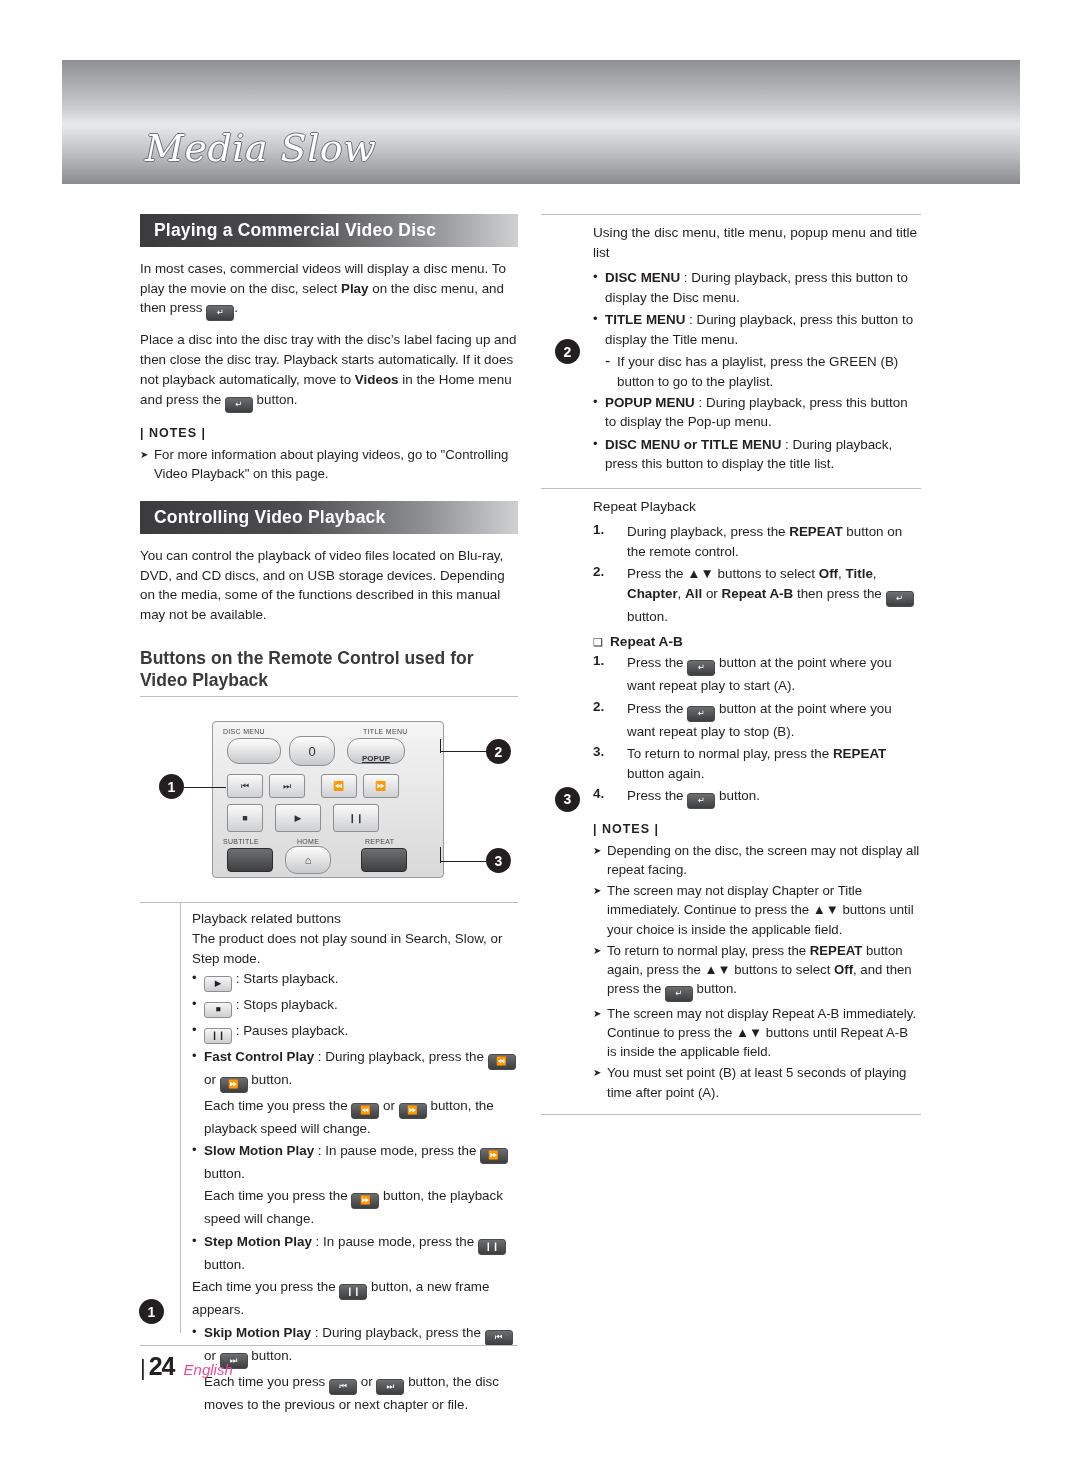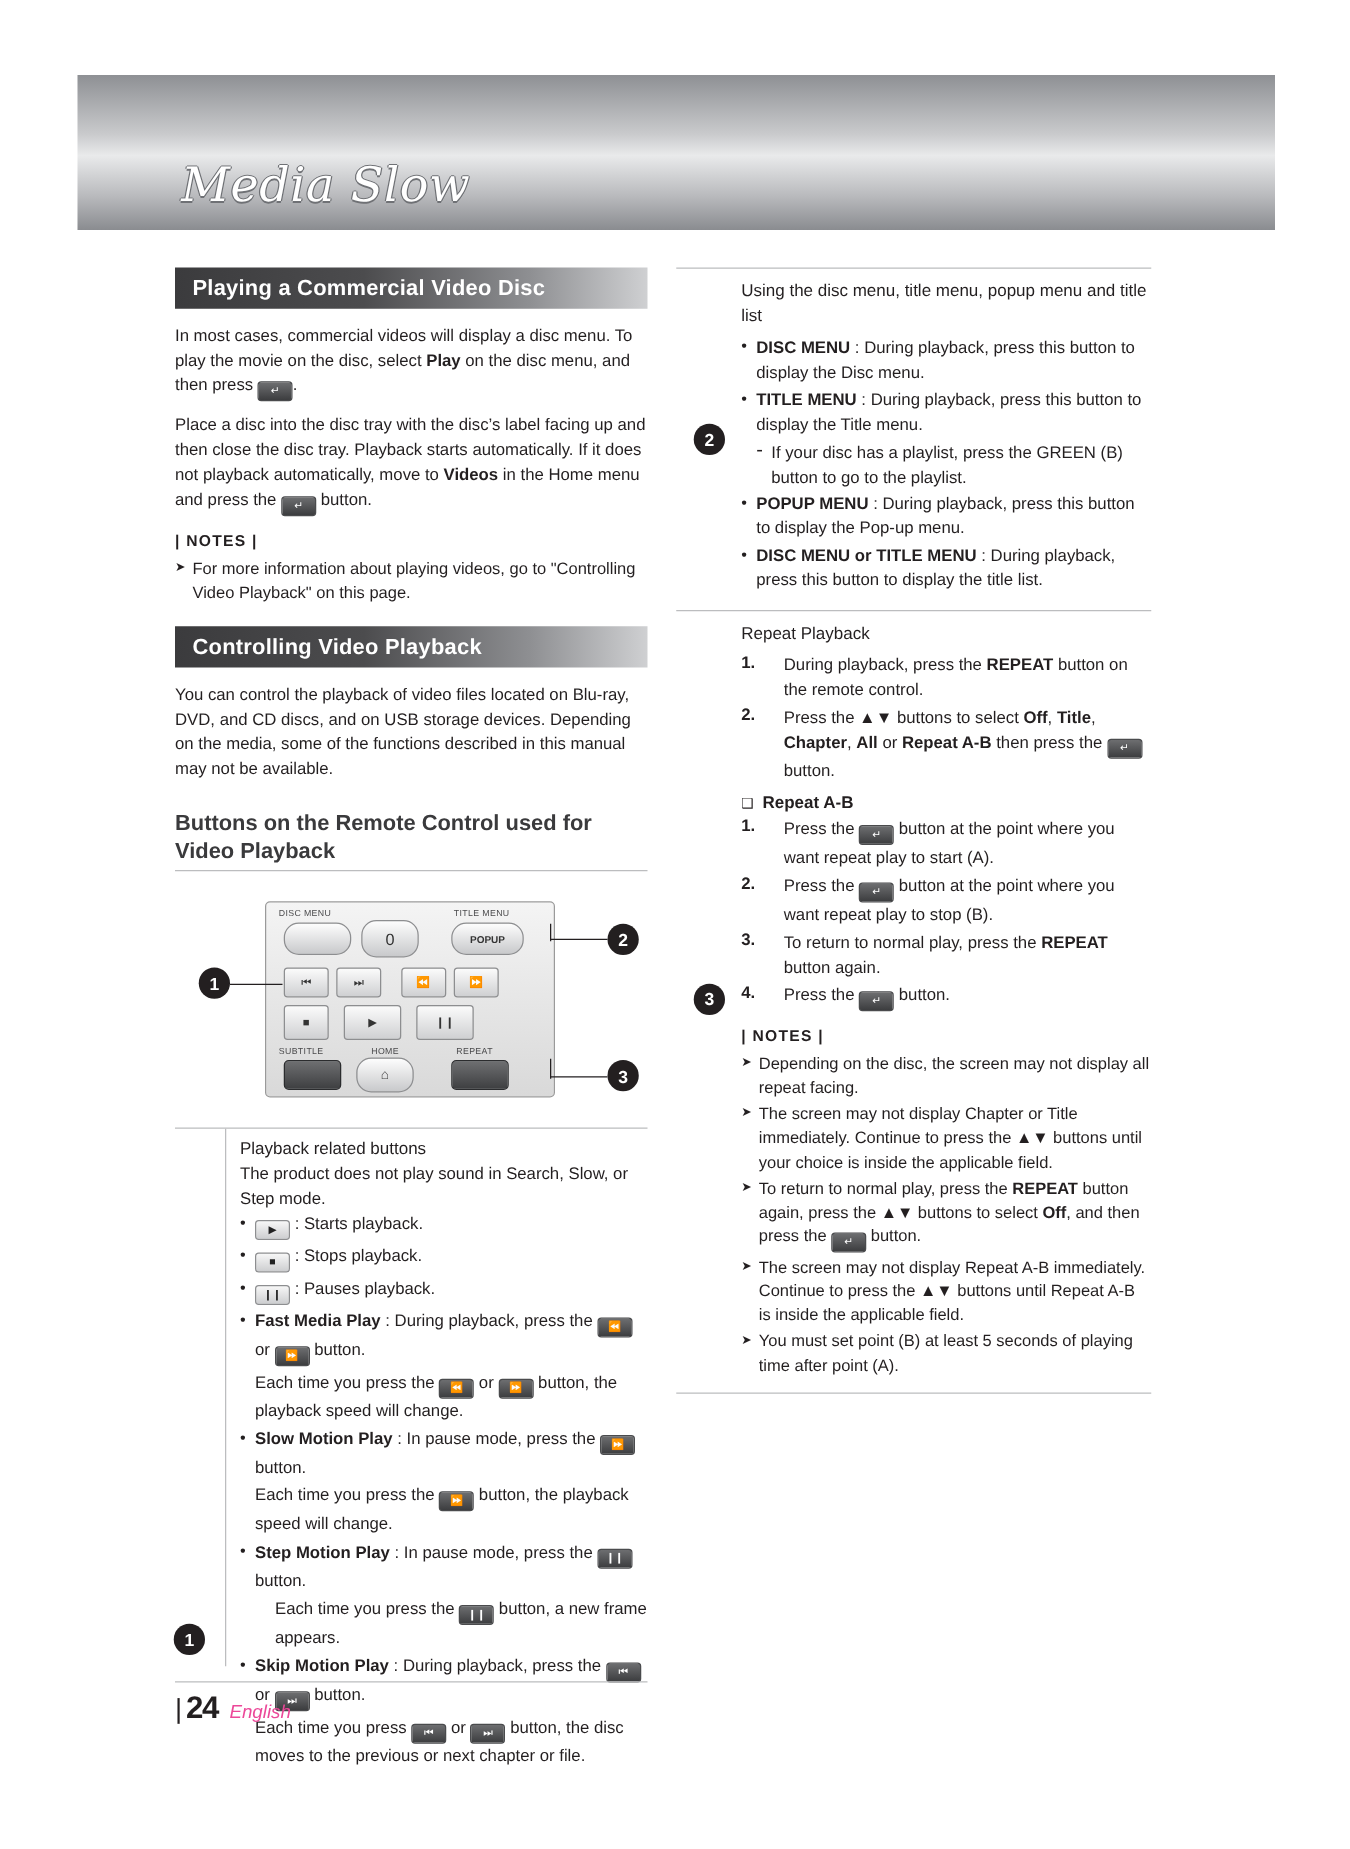--- a/index.html
+++ b/index.html
@@ -133,21 +133,21 @@
     <div class="rule"></div>
 
     <div class="remote-wrap">
       <div class="remote">
         <div class="rlabel" style="left:10px;top:6px;">DISC MENU</div>
         <div class="rlabel" style="left:150px;top:6px;">TITLE MENU</div>
         <div class="rpill" style="left:14px;top:16px;width:52px;height:24px;"></div>
         <div class="rpill" style="left:76px;top:14px;width:44px;height:28px;display:flex;align-items:center;justify-content:center;font-size:13px;color:#333;">
             <span>0</span>
           </div>
-        <div class="rpill" style="left:148px;top:16px;width:56px;height:24px;display:flex;align-items:center;justify-content:center;font-size:8px;color:#333;font-weight:bold;">
+        <div class="rpill" style="left:134px;top:16px;width:56px;height:24px;display:flex;align-items:flex-end;justify-content:center;font-size:8px;color:#333;font-weight:bold;text-decoration:underline;">
             <span>POPUP</span>
           </div>
 
         <div class="rkey" style="left:14px;top:52px;width:34px;height:22px;">⏮</div>
         <div class="rkey" style="left:56px;top:52px;width:34px;height:22px;">⏭</div>
         <div class="rkey" style="left:108px;top:52px;width:34px;height:22px;">⏪</div>
         <div class="rkey" style="left:150px;top:52px;width:34px;height:22px;">⏩</div>
 
         <div class="rkey" style="left:14px;top:82px;width:34px;height:26px;">■</div>
         <div class="rkey" style="left:62px;top:82px;width:44px;height:26px;">▶</div>
@@ -188,39 +188,39 @@
             <div class="dot">•</div>
             <div class="btx"><span class="ico l">■</span> : Stops playback.</div>
           </div>
         <div class="bl">
             <div class="dot">•</div>
             <div class="btx"><span class="ico l">❙❙</span> : Pauses playback.</div>
           </div>
 
         <div class="bl">
             <div class="dot">•</div>
-            <div class="btx"><b>Fast Media Play</b> : During playback, press the <span class="ico">⏪</span> or <span class="ico">⏩</span> button.</div>
+            <div class="btx"><b>Fast Control Play</b> : During playback, press the <span class="ico">⏪</span> or <span class="ico">⏩</span> button.</div>
           </div>
         <div class="bl" style="margin-left:12px;">
             <div class="btx">Each time you press the <span class="ico">⏪</span> or <span class="ico">⏩</span> button, the playback speed will change.</div>
           </div>
 
         <div class="bl">
             <div class="dot">•</div>
             <div class="btx"><b>Slow Motion Play</b> : In pause mode, press the <span class="ico">⏩</span> button.</div>
           </div>
         <div class="bl" style="margin-left:12px;">
             <div class="btx">Each time you press the <span class="ico">⏩</span> button, the playback speed will change.</div>
           </div>
 
         <div class="bl">
             <div class="dot">•</div>
             <div class="btx"><b>Step Motion Play</b> : In pause mode, press the <span class="ico">❙❙</span> button.</div>
           </div>
-        <div class="bl" style="margin-left:28px;">
+        <div class="bl" style="margin-left:0;">
             <div class="btx">Each time you press the <span class="ico">❙❙</span> button, a new frame appears.</div>
           </div>
 
         <div class="bl">
             <div class="dot">•</div>
             <div class="btx"><b>Skip Motion Play</b> : During playback, press the <span class="ico">⏮</span> or <span class="ico">⏭</span> button.</div>
           </div>
         <div class="bl" style="margin-left:12px;">
             <div class="btx">Each time you press <span class="ico">⏮</span> or <span class="ico">⏭</span> button, the disc moves to the previous or next chapter or file.</div>
           </div>

